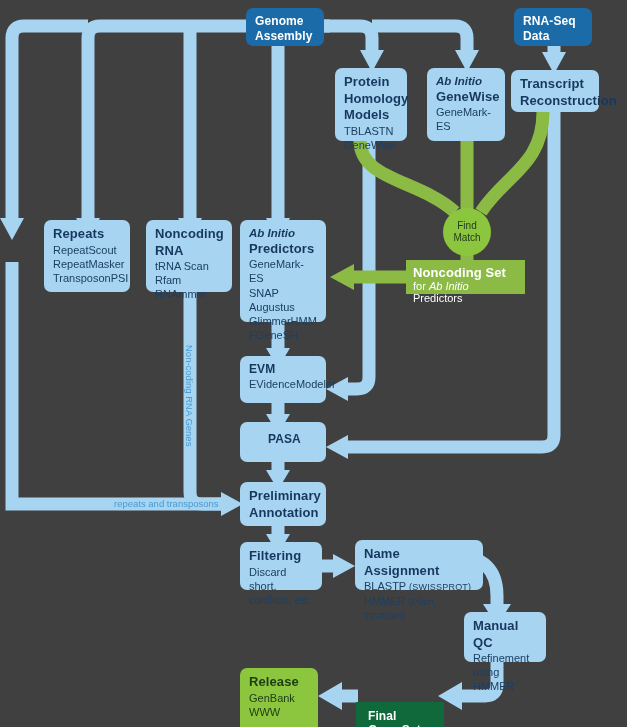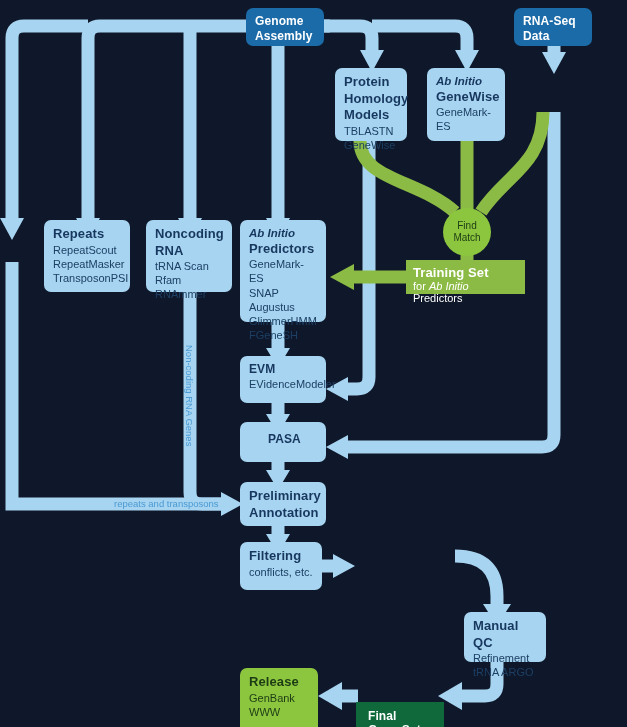--- a/index.html
+++ b/index.html
@@ -1,17 +1,17 @@
 <!DOCTYPE html>
 <html><head>
 <meta charset="utf-8">
 <style>
   html,body{margin:0;padding:0;background:#ffffff;}
   body{width:627px;height:727px;font-family:"Liberation Sans",sans-serif;}
-  #stage{position:relative;width:627px;height:727px;overflow:hidden;background:#0f172a;}
+  #stage{position:relative;width:627px;height:727px;overflow:hidden;background:#404040;}
   #wires{position:absolute;left:0;top:0;width:627px;height:727px;}
 
   .node{position:absolute;box-sizing:border-box;}
 
   .box{
     border-radius:7px;
     padding:6px 8px 7px 9px;
     line-height:1.28;
   }
   .lightblue{background:#a7d4f0;color:#17375e;}
@@ -140,20 +140,24 @@
     <span class="sub">TBLASTN</span>
     <span class="sub">GeneWise</span>
   </div>
 
   <div class="node box lightblue" style="left:427px;top:68px;width:78px;height:73px;">
     <span class="ital">Ab Initio</span>
     <span class="ttl">GeneWise</span>
     <span class="sub">GeneMark-ES</span>
   </div>
 
+  <div class="node box lightblue" style="left:511px;top:70px;width:88px;height:42px;">
+    <span class="ttl">Transcript</span>
+    <span class="ttl">Reconstruction</span>
+  </div>
 
   <div class="node box lightblue" style="left:44px;top:220px;width:86px;height:72px;">
     <span class="ttl">Repeats</span>
     <span class="sub">RepeatScout</span>
     <span class="sub">RepeatMasker</span>
     <span class="sub">TransposonPSI</span>
   </div>
 
   <div class="node box lightblue" style="left:146px;top:220px;width:86px;height:72px;">
     <span class="ttl">Noncoding RNA</span>
@@ -171,48 +175,54 @@
     <span class="sub">GlimmerHMM</span>
     <span class="sub">FGeneSH</span>
   </div>
 
   <div class="node circ lightgreen" style="left:443px;top:208px;width:48px;height:48px;">
     <span>Find</span>
     <span>Match</span>
   </div>
 
   <div class="node green" style="left:406px;top:260px;width:119px;height:34px;padding:5px 7px;border-radius:0;">
-    <span class="ttl">Training Set</span>
+    <span class="ttl">Noncoding Set</span>
     <span class="sub"><span>for </span><i>Ab Initio</i><span> Predictors</span></span>
   </div>
 
   <div class="node box lightblue" style="left:240px;top:356px;width:86px;height:47px;">
     <span class="ttl big">EVM</span>
     <span class="sub">EVidenceModeler</span>
   </div>
 
   <div class="node box lightblue" style="left:240px;top:422px;width:86px;height:40px;padding-top:10px;padding-left:28px;">
     <span class="ttl big">PASA</span>
   </div>
 
   <div class="node box lightblue" style="left:240px;top:482px;width:86px;height:44px;">
     <span class="ttl">Preliminary</span>
     <span class="ttl">Annotation</span>
   </div>
 
   <div class="node box lightblue" style="left:240px;top:542px;width:82px;height:48px;">
     <span class="ttl">Filtering</span>
+    <span class="sub">Discard short,</span>
     <span class="sub">conflicts, etc.</span>
   </div>
 
+  <div class="node box lightblue" style="left:355px;top:540px;width:128px;height:50px;">
+    <span class="ttl">Name Assignment</span>
+    <span class="sub"><span>BLASTP </span><span class="sc">(SWISSPROT)</span></span>
+    <span class="sub"><span>HMMER </span><span class="sc">(Pfam, TIGRfam)</span></span>
+  </div>
 
   <div class="node box lightblue" style="left:464px;top:612px;width:82px;height:50px;">
     <span class="ttl">Manual QC</span>
     <span class="sub">Refinement</span>
-    <span class="sub">tRNA ARGO</span>
+    <span class="sub">using HMMER</span>
   </div>
 
   <div class="node darkgreen" style="left:356px;top:670px;width:88px;height:44px;border-radius:0;padding:7px 0 0 12px;box-sizing:border-box;margin-top:32px;">
     <span class="ttl big">Final</span>
     <span class="ttl big">Gene Set</span>
   </div>
 
   <div class="node box lightgreen" style="left:240px;top:668px;width:78px;height:66px;">
     <span class="ttl">Release</span>
     <span class="sub" style="color:#1d3b14">GenBank</span>

